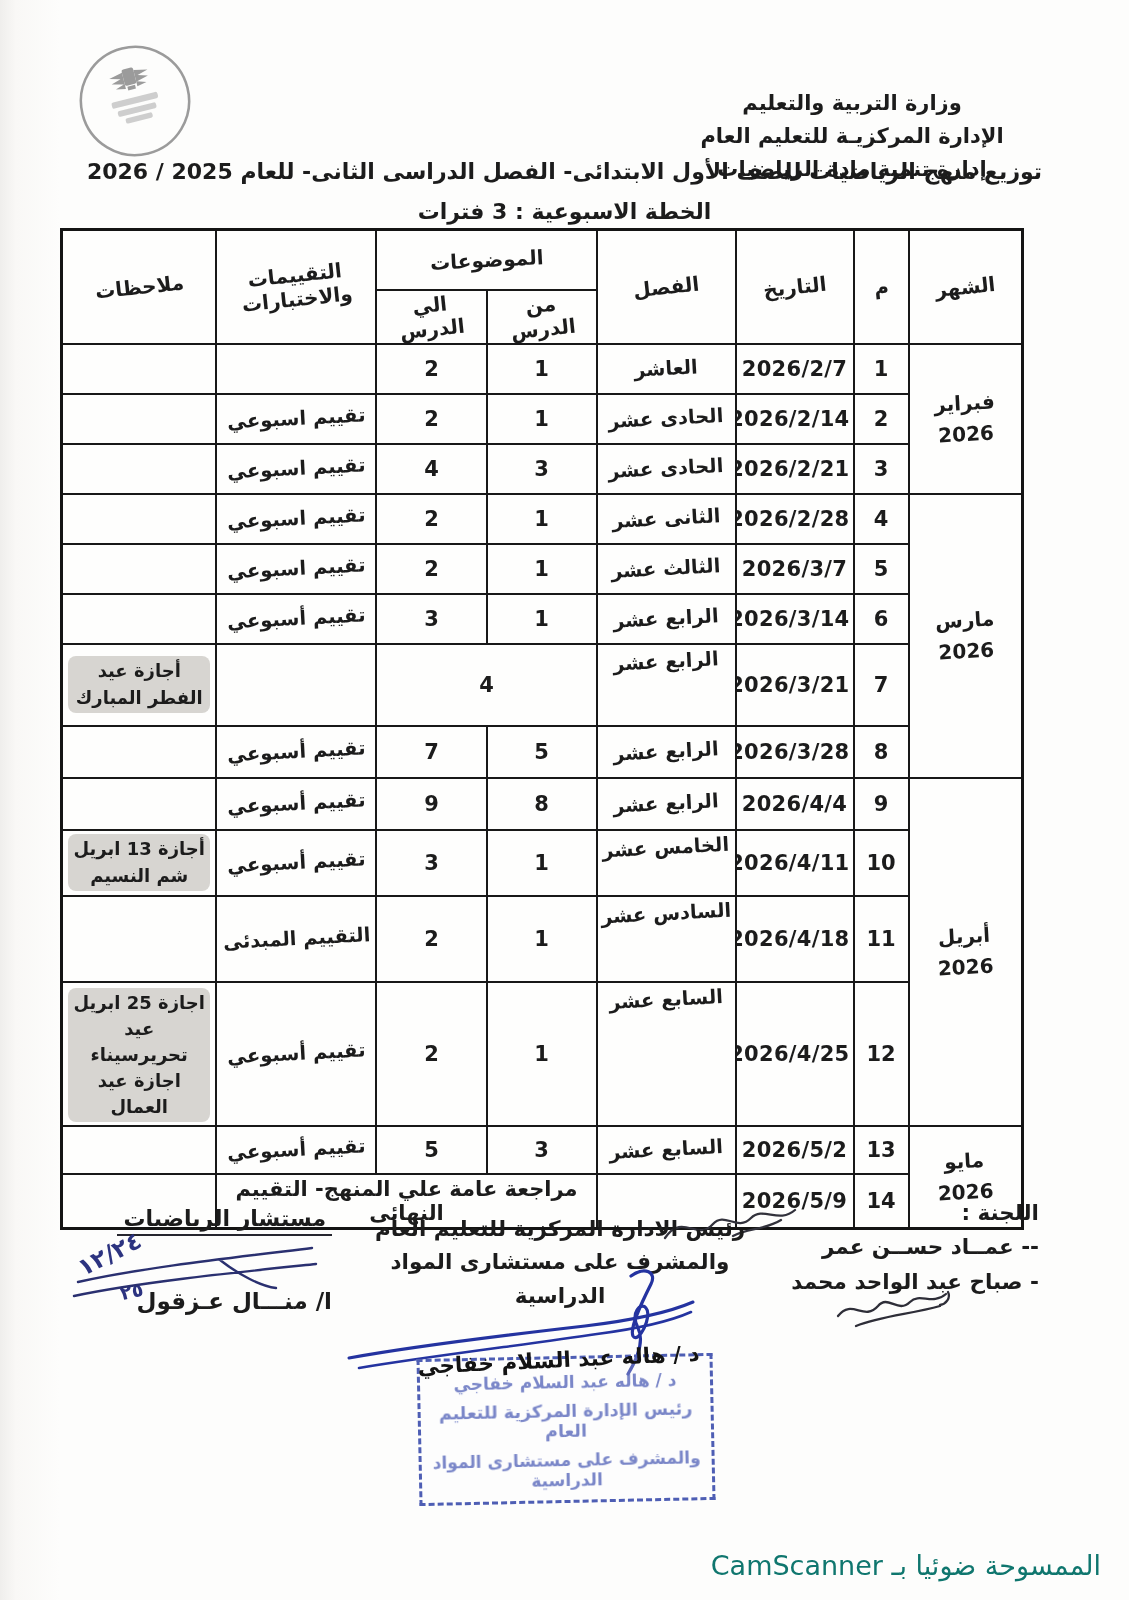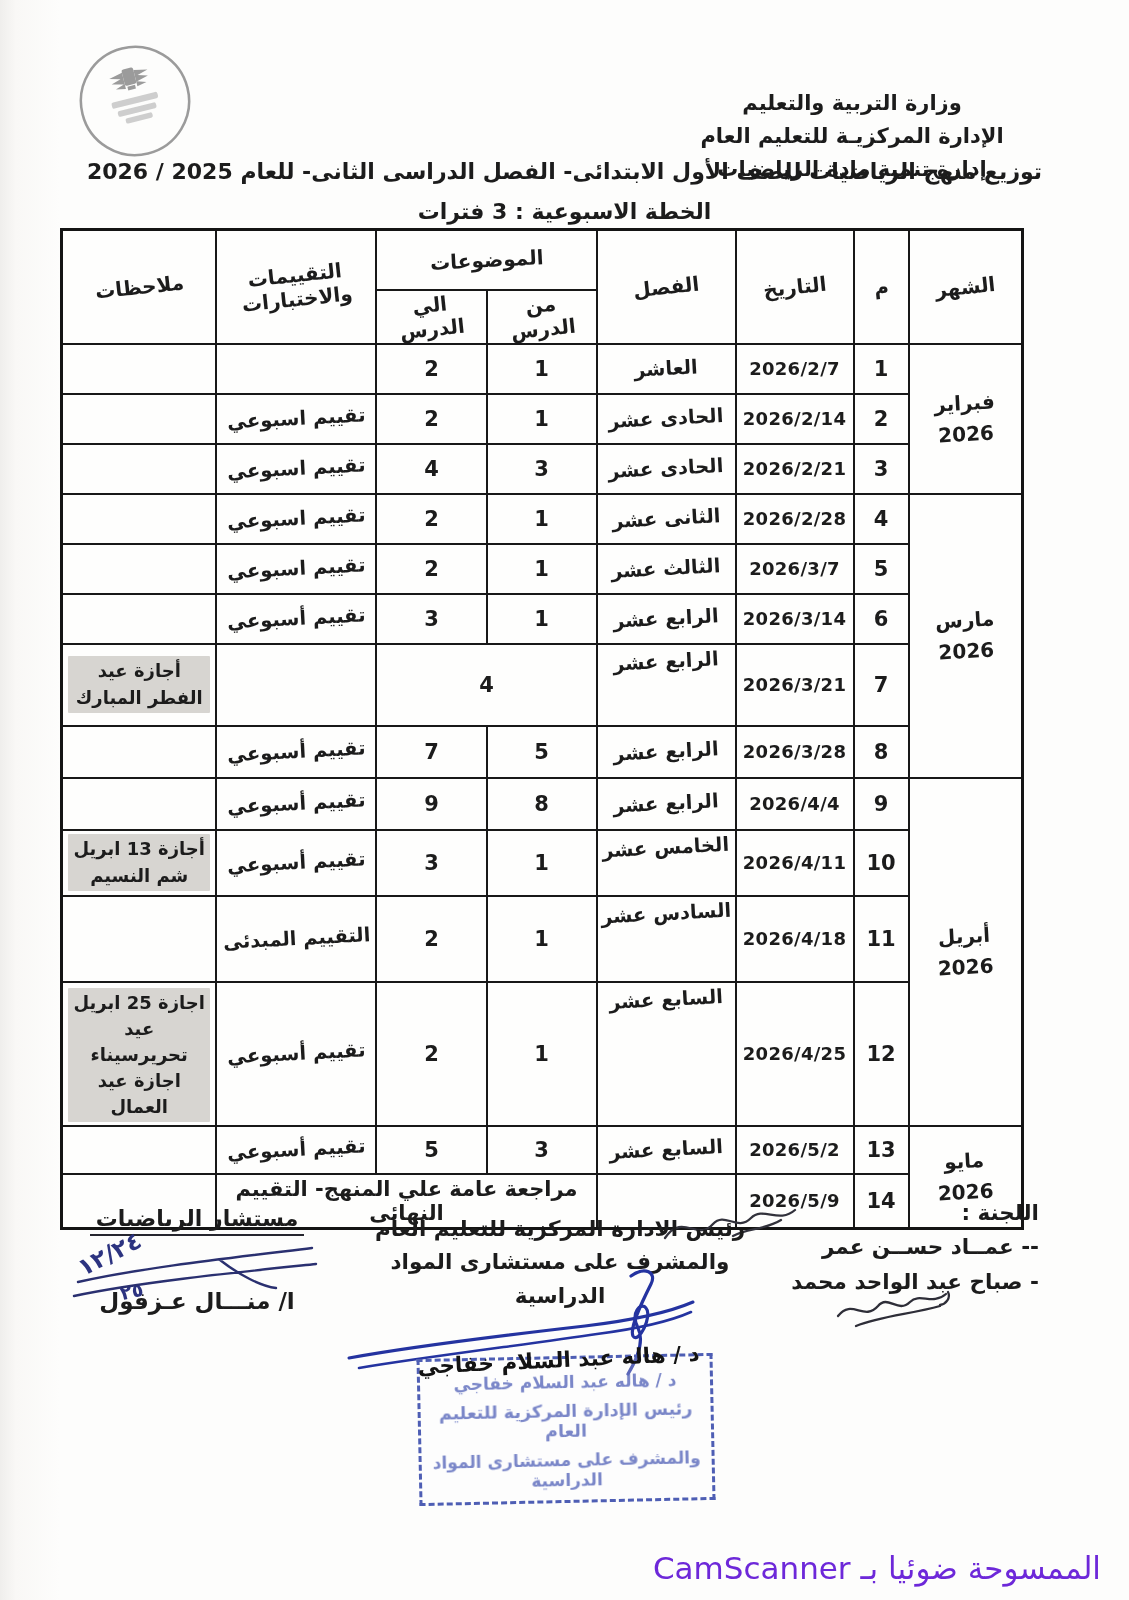--- a/index.html
+++ b/index.html
@@ -35,44 +35,44 @@
   .curriculum th, .curriculum td {
     border:2.4px solid #181818; text-align:center; vertical-align:middle;
     font-weight:bold; padding:2px 3px; overflow:hidden;
   }
   .curriculum th { font-size:20px; }
   .curriculum th .tilt { display:inline-block; transform:rotate(-6deg); }
   .curriculum th .tilt2 { display:inline-block; transform:rotate(-3deg); }
   td.month-cell { font-size:20px; line-height:1.55; }
   td.month-cell .tiltm { display:inline-block; transform:rotate(-3deg); }
   td.idx { font-size:21px; }
-  td.date { font-size:18px; letter-spacing:.3px;border-radius:12px; }
+  td.date { font-size:21px; letter-spacing:.3px; }
   td.chapter { font-size:19.5px; }
   td.chapter .tiltc { display:inline-block; transform:rotate(-3deg); }
   td.num { font-size:21px; }
   td.eval { font-size:19.5px; }
   td.eval .tilte { display:inline-block; transform:rotate(-3deg); }
   td.notes { font-size:18px; line-height:1.45; padding:3px 5px; }
   td.top-align { vertical-align:top; padding-top:5px; }
   .note-shade {
-    display:inline-block; background:#d7d5d1; padding:2px 5px; border-radius:1px;
+    display:inline-block; background:#d7d5d1; padding:2px 5px; border-radius:8px;
   }
   td.review-cell { font-size:21px; }
 
   
   .committee-block {
     position:absolute; top:1196px; right:90px; width:330px;
     text-align:right; font-weight:bold; font-size:21.5px; line-height:1.6;
   }
   .approval-block {
     position:absolute; top:1212px; left:355px; width:410px;
     text-align:center; font-weight:bold; font-size:21.5px; line-height:1.55;
   }
   .advisor-block {
-    position:absolute; top:1206px; left:62px; width:270px; text-align:center;
+    position:absolute; top:1206px; left:62px; width:270px; text-align:right;
   }
   .advisor-title {
     display:inline-block; font-weight:bold; font-size:22px;
     border-bottom:2.6px solid #26262e; padding:0 6px 3px;
   }
   .advisor-name { margin-top:52px; font-weight:bold; font-size:23px; }
   .hand-date {
     position:absolute; color:#2c3380; font-weight:bold;
     transform:rotate(-27deg); font-size:24px; letter-spacing:2px;
   }
@@ -94,21 +94,21 @@
   .stamp-faint {
     color:#5e6dbd; font-weight:bold; filter:blur(0.7px); opacity:.82;
     letter-spacing:1px;
   }
   .stamp-faint.l1 { font-size:17px; margin-top:0px; }
   .stamp-faint.l2 { font-size:17.5px; margin-top:9px; }
   .stamp-faint.l3 { font-size:17px; margin-top:9px; }
 
   .scanner-credit {
     position:absolute; top:1550px; right:28px;
-    font-size:31px; color:#6d28d9; font-weight:normal;
+    font-size:27px; color:#0f766e; font-weight:normal;
   }
 </style>
 </head>
 <body>
 
 <div class="page-bg"></div>
 
 <svg class="seal" viewBox="0 0 120 120">
   <g transform="rotate(-14 60 60)" fill="none" stroke="#8b8b8b">
     <circle cx="60" cy="60" r="55" stroke-width="2.6"></circle>

